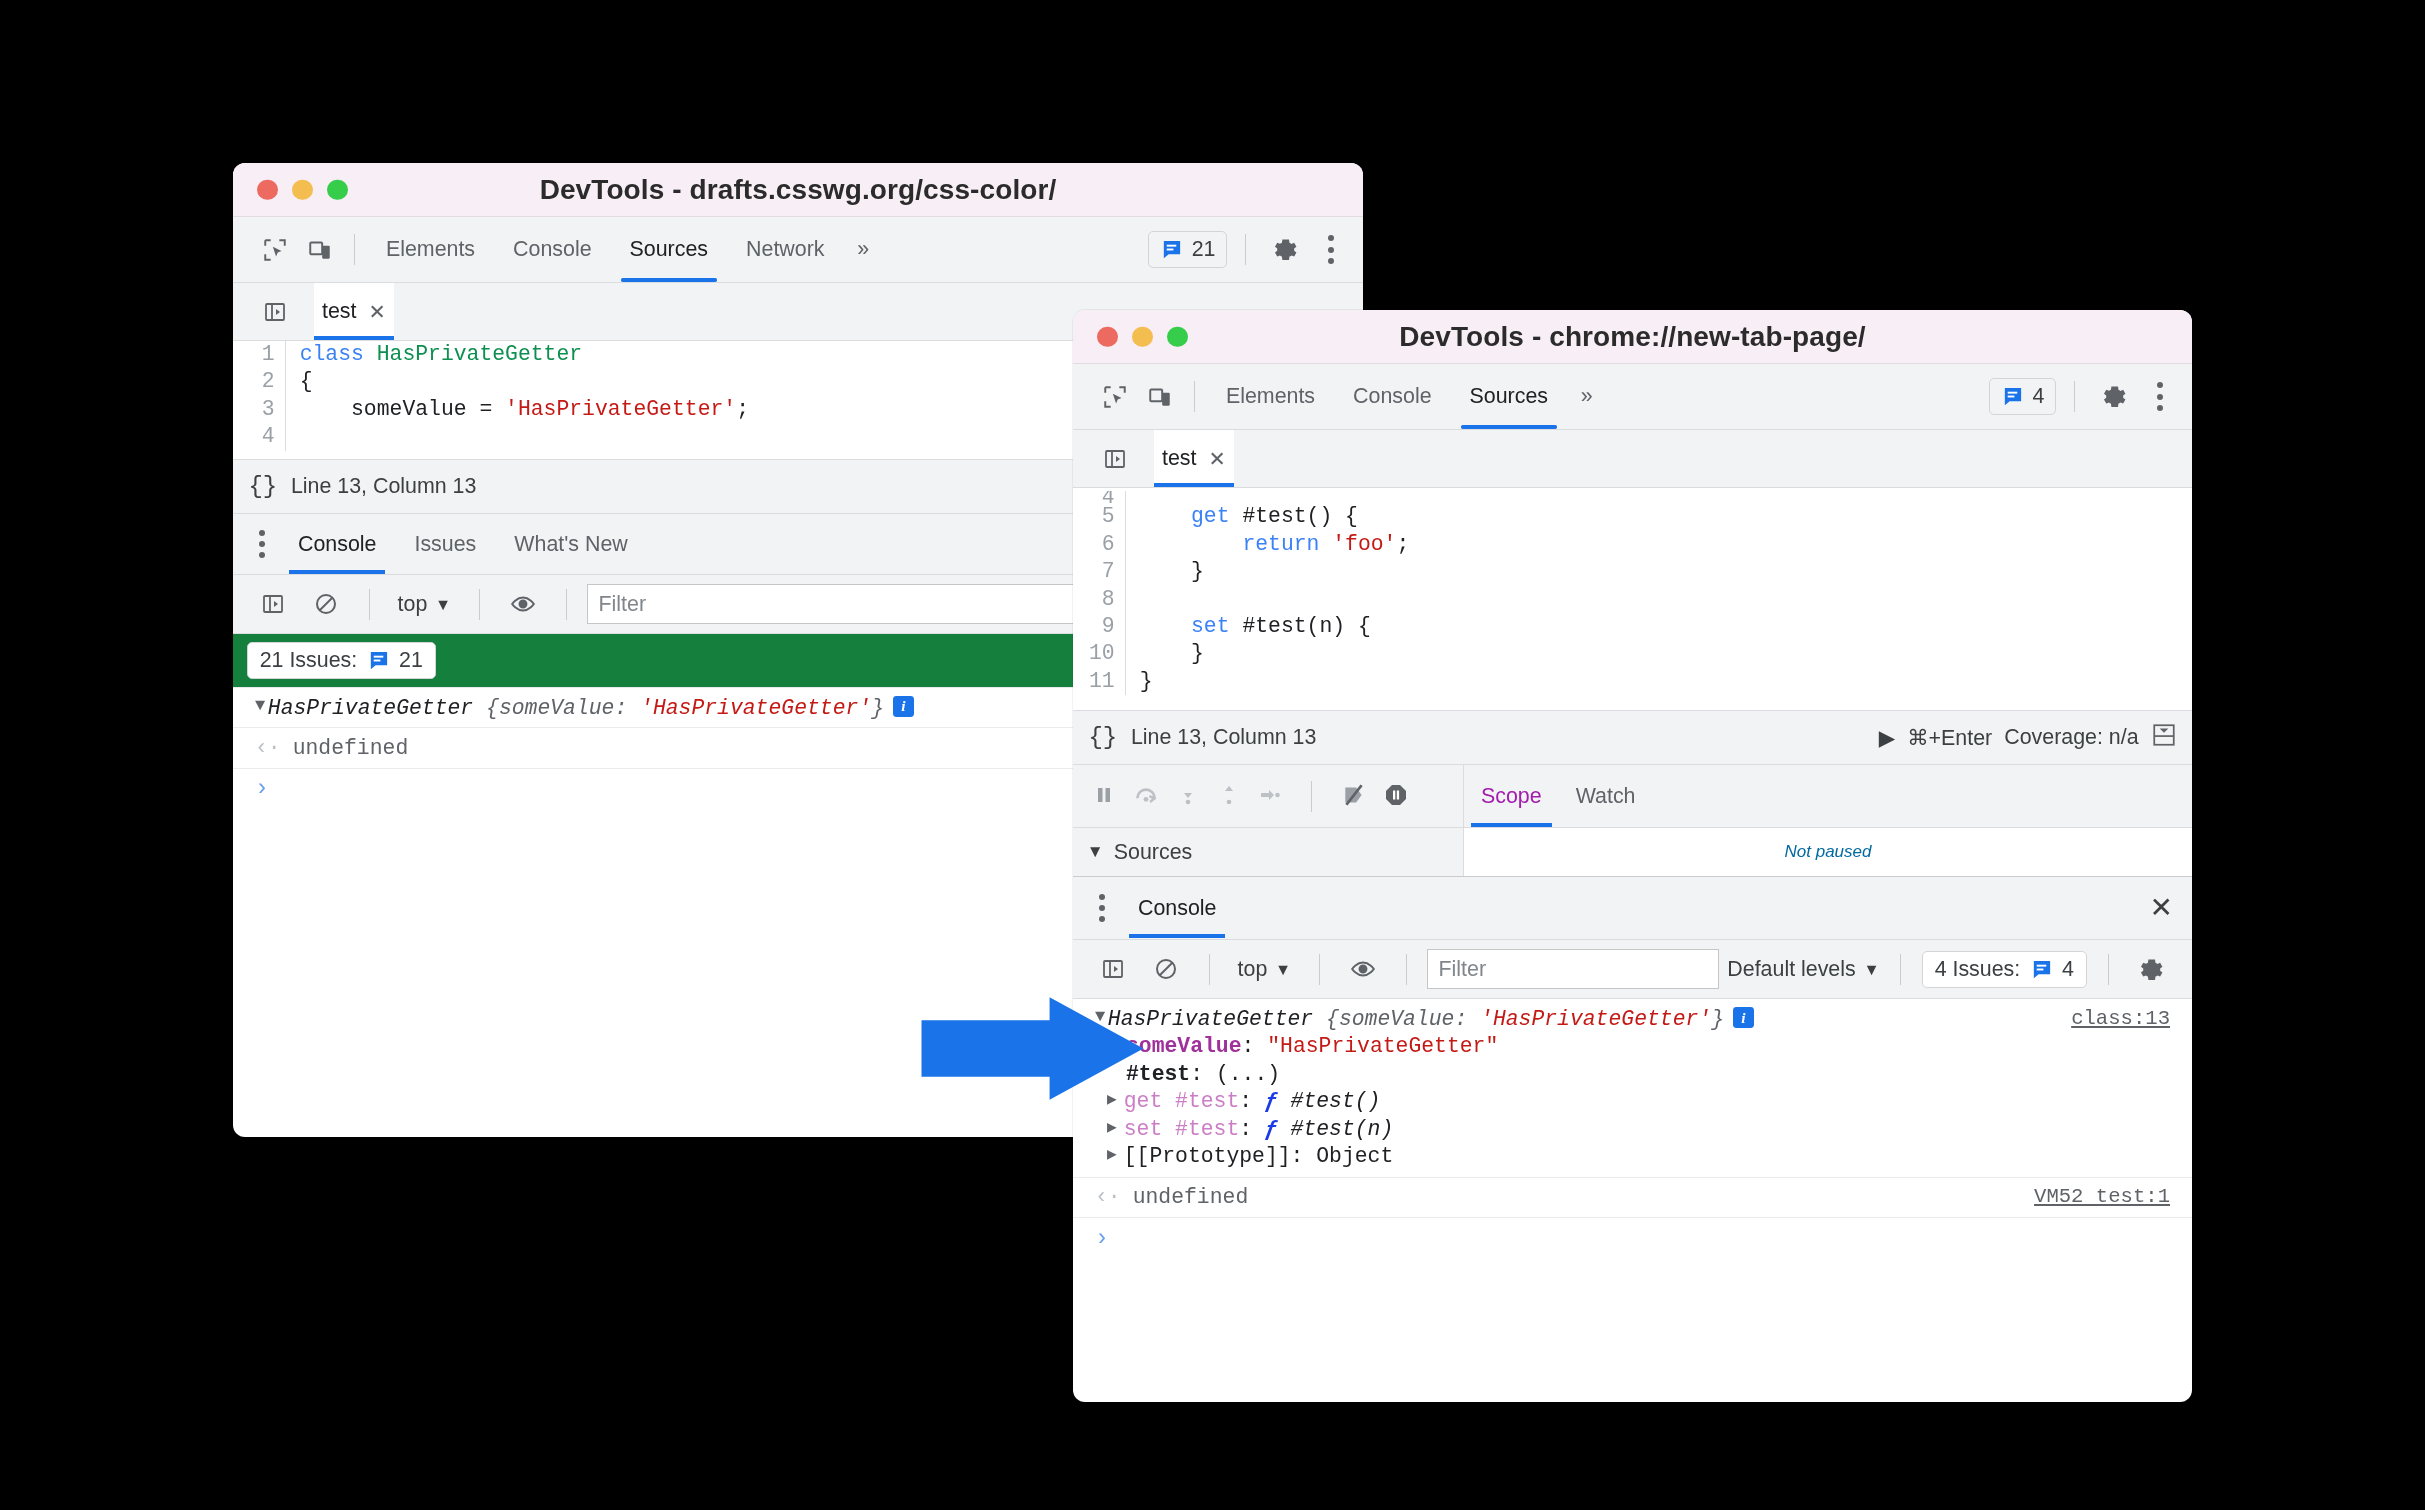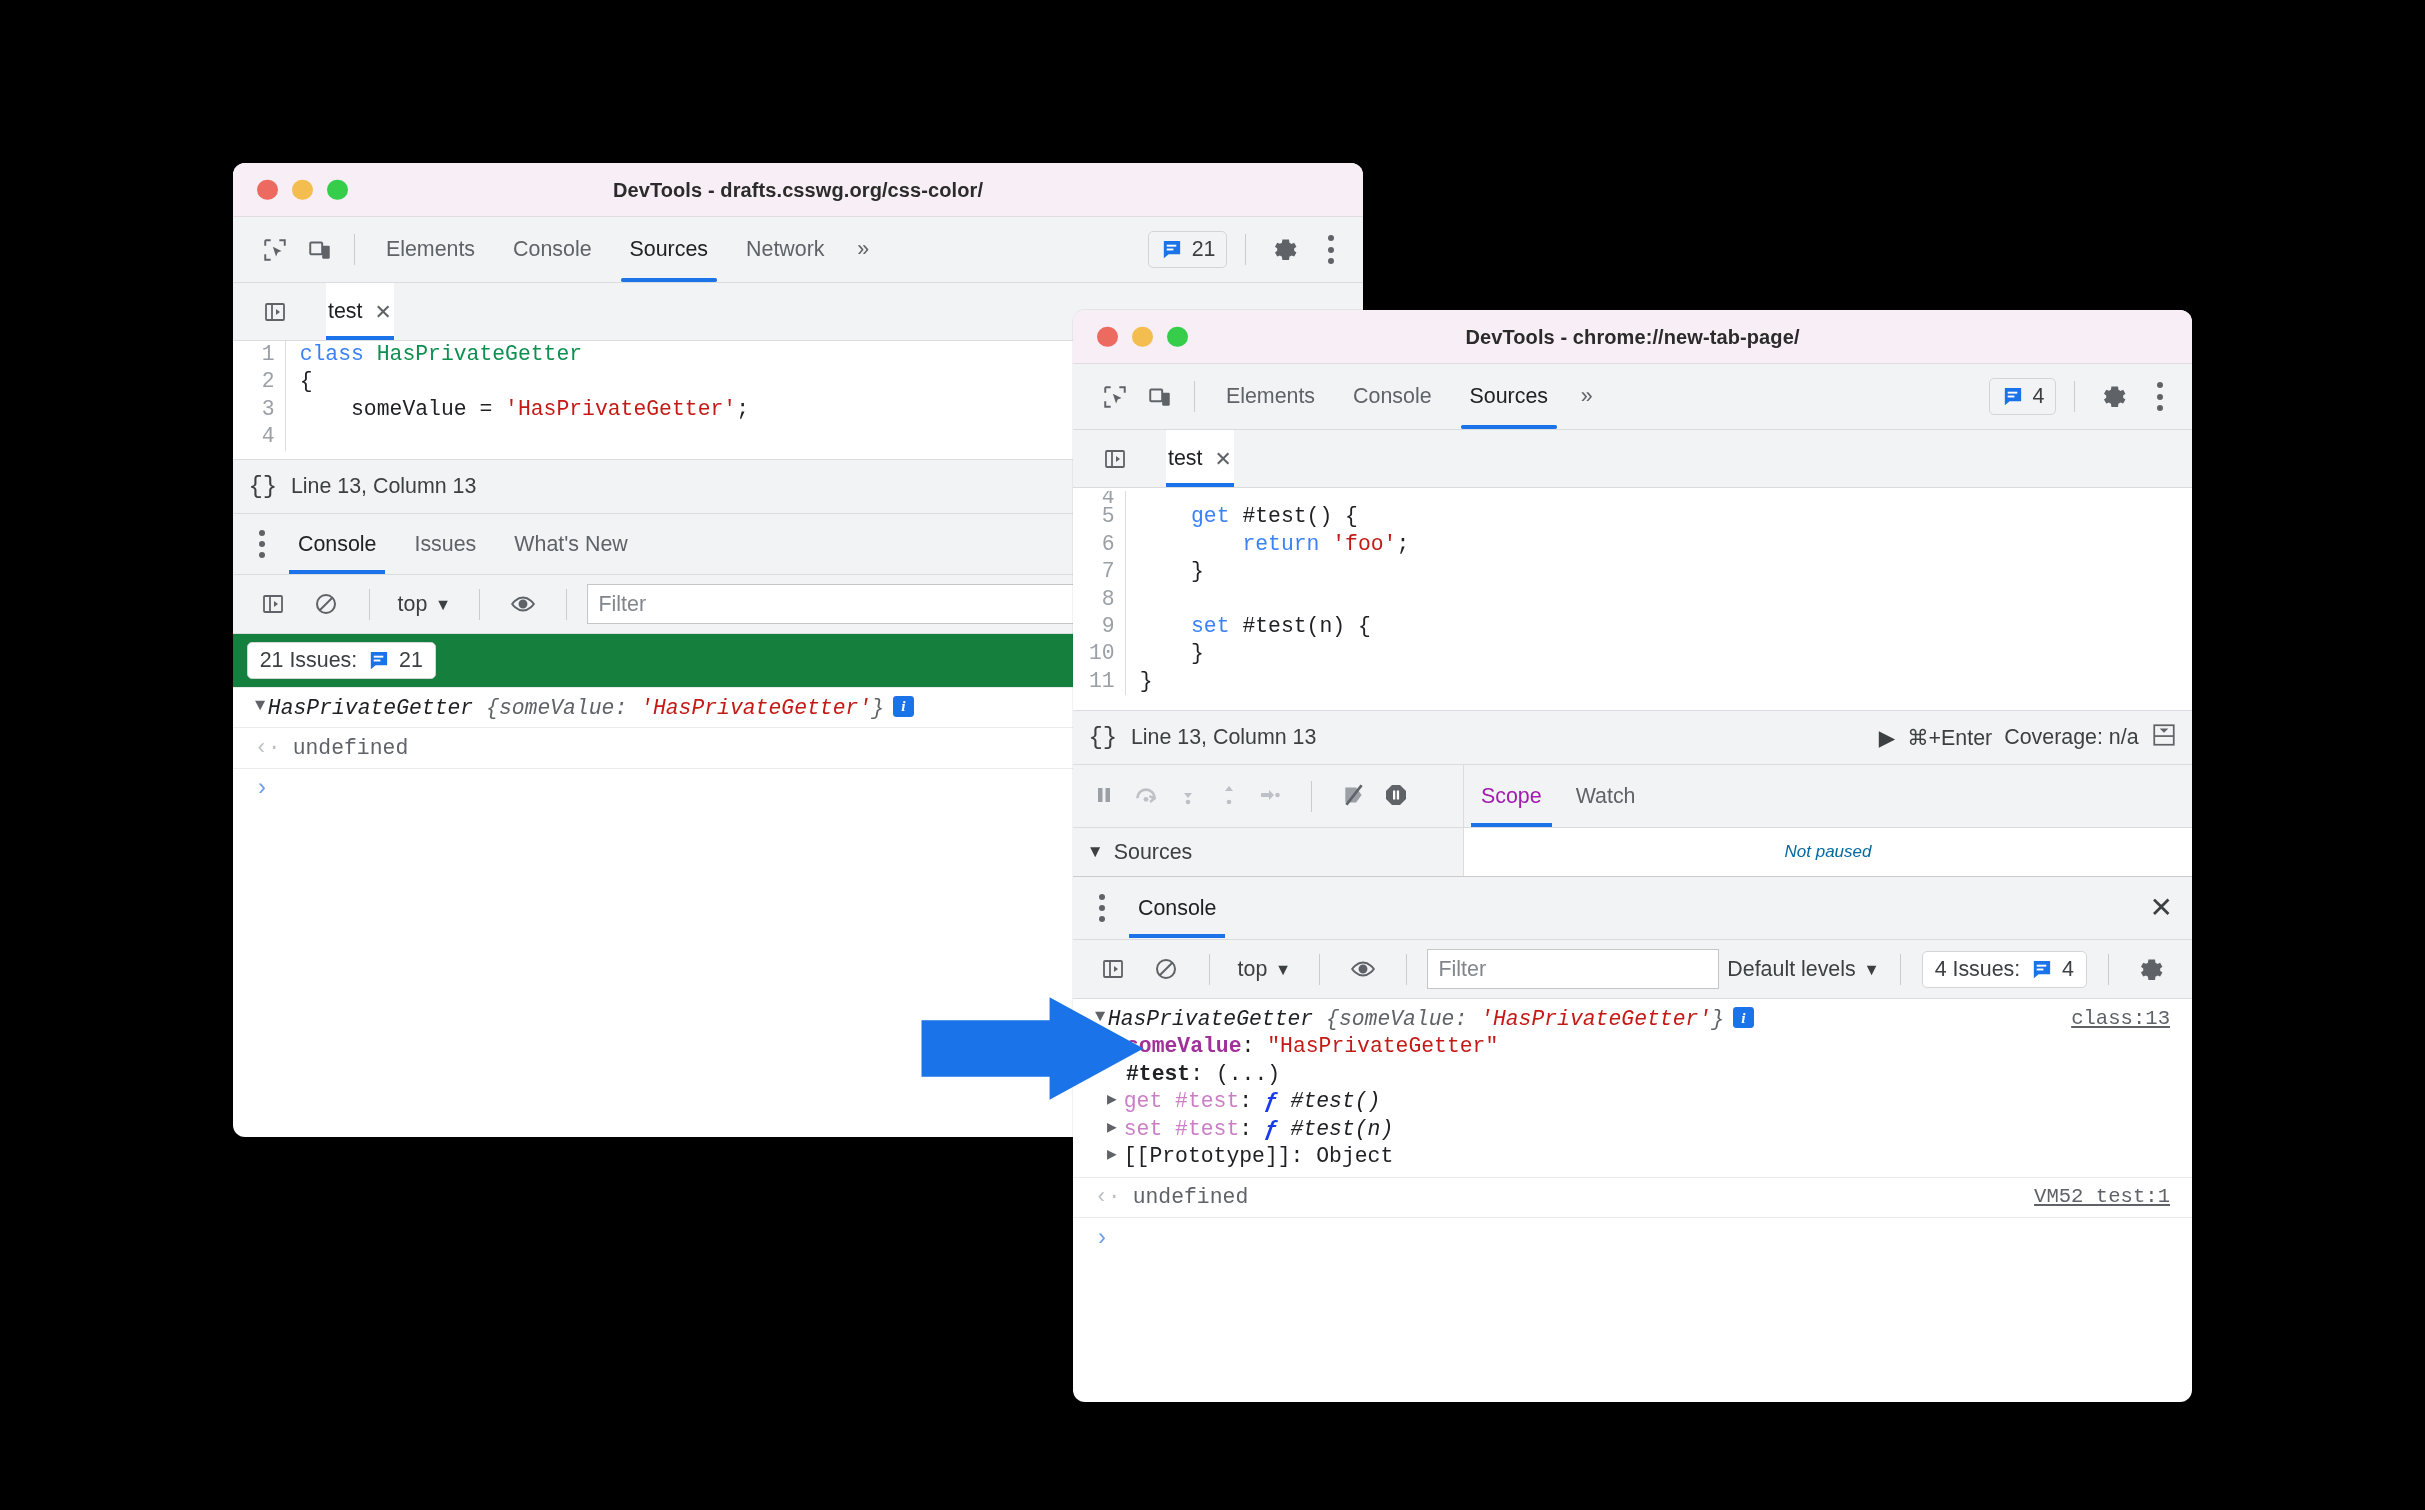--- a/index.html
+++ b/index.html
@@ -13,21 +13,21 @@
   .win2{left:1073px;top:310px;width:1119px;height:1092px;}
 
   .titlebar{height:53px;background:#f8eef6;position:relative;
             border-bottom:0.9px solid #e2dbe1;}
   .lights{position:absolute;left:24px;top:50%;transform:translateY(-50%);display:flex;gap:14.6px;}
   .light{width:20.6px;height:20.6px;border-radius:50%;}
   .l-red{background:#ec6a5f;}
   .l-yellow{background:#f4bd4f;}
   .l-green{background:#36cd4b;}
   .wintitle{position:absolute;left:0;right:0;top:50%;transform:translateY(-50%);
-            text-align:center;font-size:20px;font-weight:bold;color:#2b2b2b;
+            text-align:center;font-size:28px;font-weight:bold;color:#2b2b2b;
             letter-spacing:0.1px;}
 
   
   .dt-toolbar{height:65px;background:#f1f3f4;display:flex;align-items:center;
               border-bottom:0.9px solid #dadce0;padding:0 0 0 19px;position:relative;}
   .icnbtn{width:45px;height:45px;display:flex;align-items:center;justify-content:center;
           flex:0 0 auto;}
   .vsep{width:0.9px;height:31px;background:#ccc;margin:0 12px;flex:0 0 auto;}
   .tabs{display:flex;align-items:stretch;height:65px;}
   .tab{display:flex;align-items:center;padding:0 19px;font-size:21.4px;color:#5f6368;
@@ -40,21 +40,21 @@
   .issues-chip{display:flex;align-items:center;gap:8.6px;border:0.9px solid #d2d4d7;
                border-radius:5.1px;padding:5.1px 11px;background:#f1f3f4;}
   .issues-chip .cnt{font-size:21.4px;color:#3c4043;}
   .gear{width:46px;height:46px;display:flex;align-items:center;justify-content:center;}
   .kebab{width:34px;display:flex;flex-direction:column;align-items:center;gap:5.1px;}
   .kebab i{width:6px;height:6px;border-radius:50%;background:#5f6368;display:block;}
 
   
   .filestrip{height:57px;background:#f1f3f4;display:flex;align-items:center;
              border-bottom:0.9px solid #dadce0;padding-left:19px;}
-  .filetab{display:flex;align-items:center;gap:12px;margin-left:29px;padding:0 2px;
+  .filetab{display:flex;align-items:center;gap:12px;margin-left:17px;padding:0 8px;
            height:57px;position:relative;font-size:21.4px;color:#202124;background:#fff;}
   .filetab::after{content:"";position:absolute;left:0;right:0;bottom:0;height:4.3px;background:#1a73e8;}
   .filetab .x{font-size:20.6px;color:#5f6368;}
 
   
   .editor{background:#fff;font-family:"Liberation Mono",monospace;font-size:21.4px;
           position:relative;overflow:hidden;}
   .coderow{display:flex;align-items:flex-start;height:27.4px;line-height:27.4px;white-space:pre;}
   .gutter{width:53px;text-align:right;padding-right:10.3px;color:#9aa0a6;
           border-right:0.9px solid #dadce0;flex:0 0 auto;box-sizing:border-box;}

